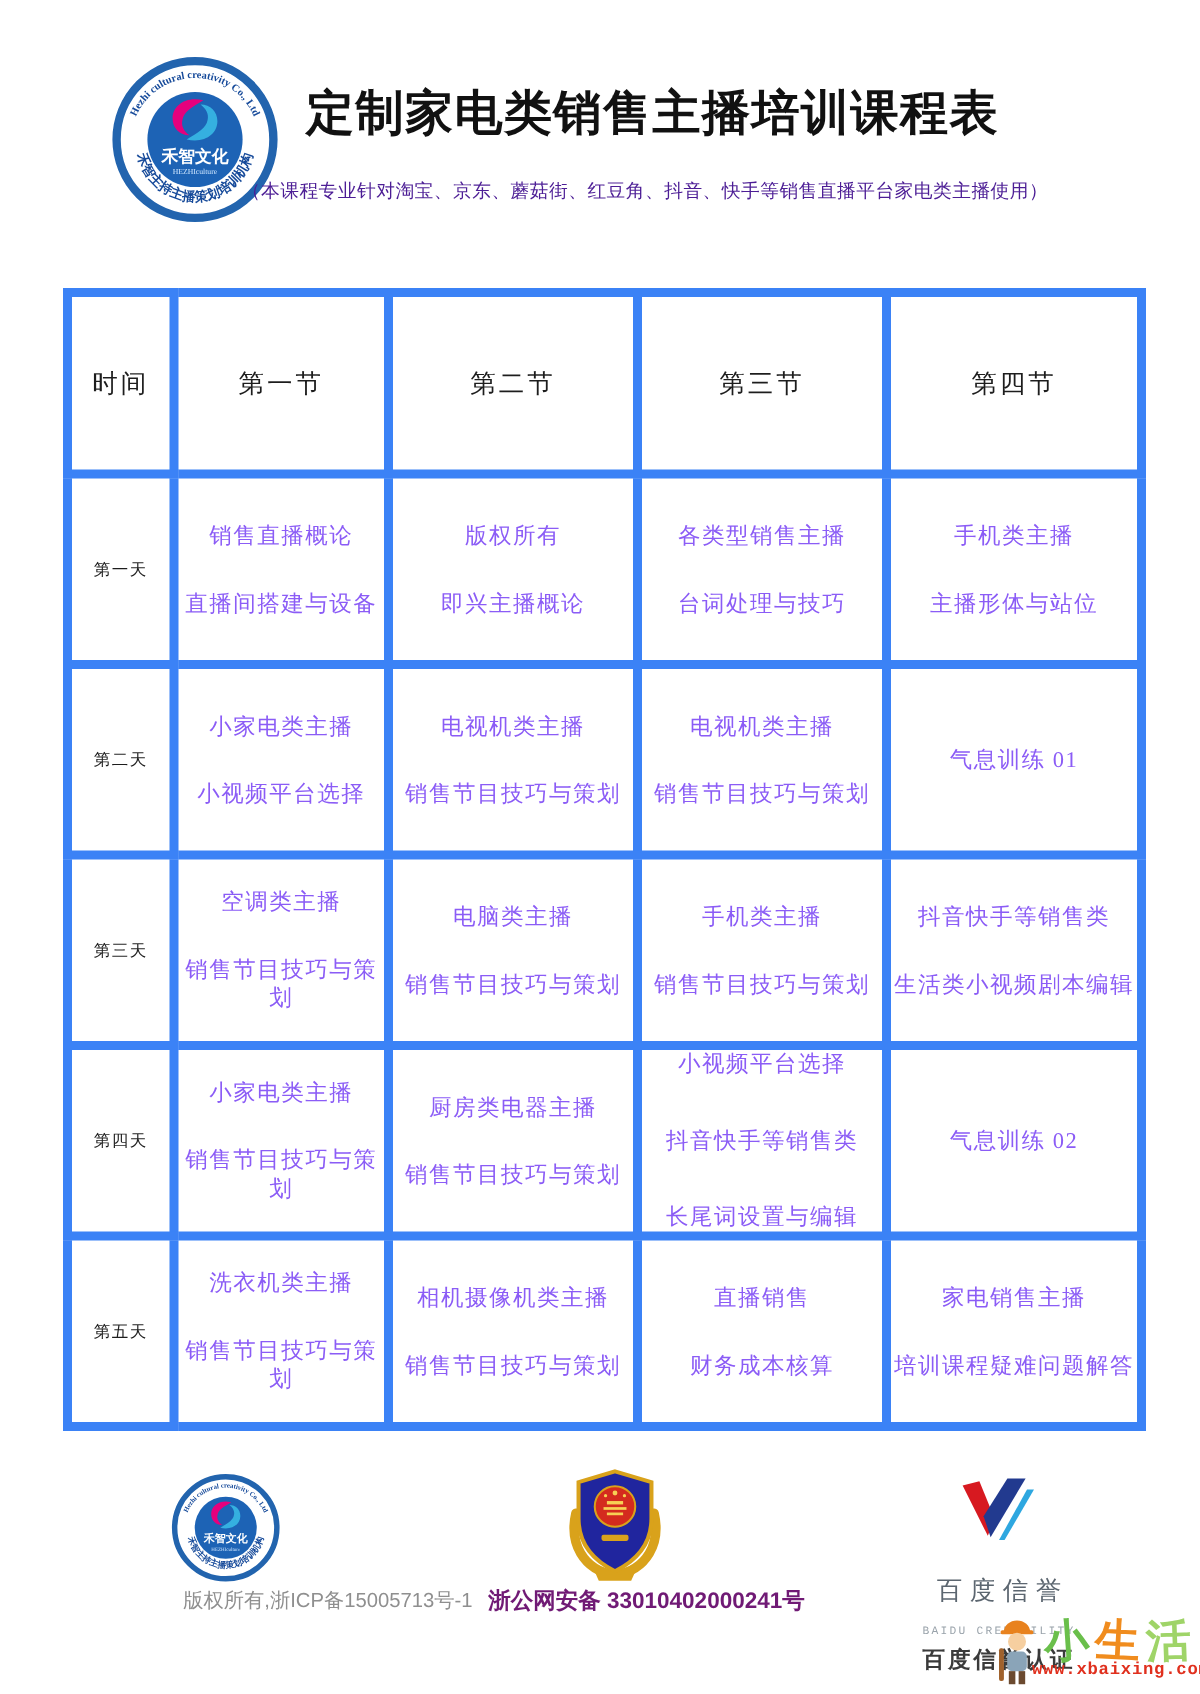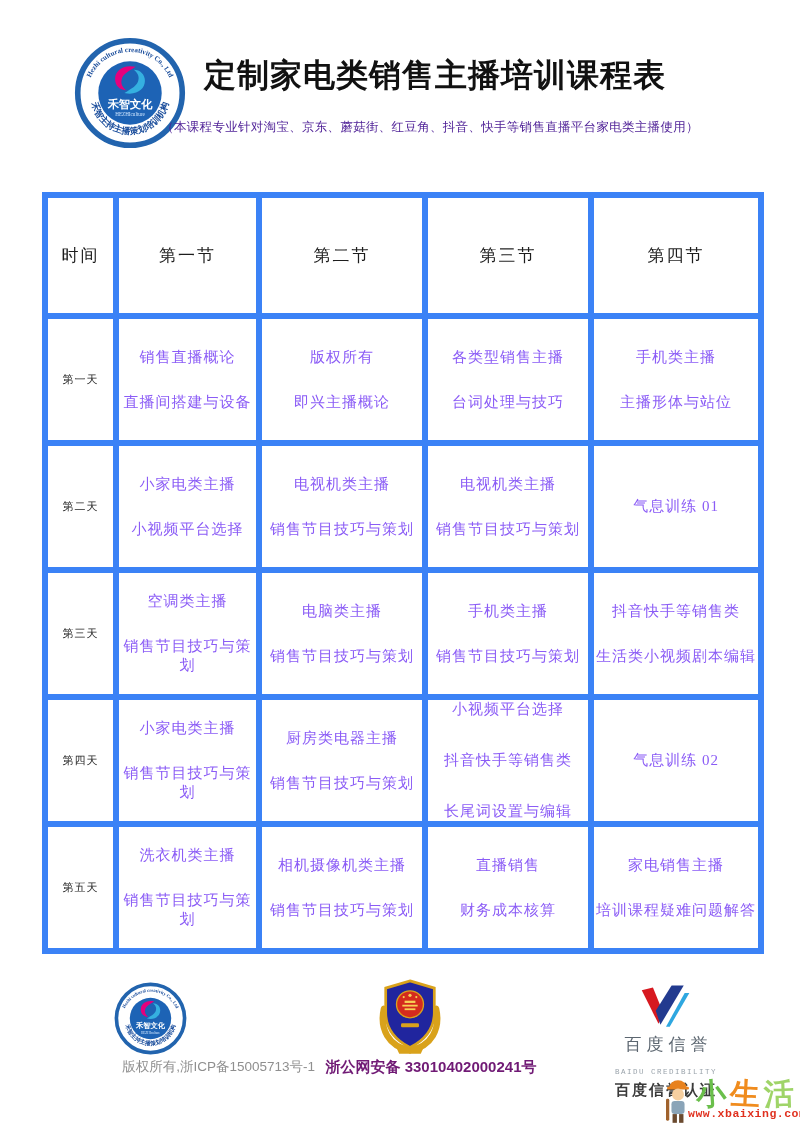--- a/index.html
+++ b/index.html
@@ -39,21 +39,21 @@
     position:absolute; left:85px; top:1058px; width:230px; text-align:right;
     font-size:13.5px; color:#8f8f8f; font-family:"Liberation Sans",sans-serif;
   }
   .police-badge { position:absolute; left:374px; top:976px; width:72px; height:80px; }
   .police-text {
     position:absolute; left:321px; top:1058px; width:220px; text-align:center;
     font-size:15px; font-weight:700; color:#701a75; font-family:"Liberation Sans",sans-serif;
   }
   .baidu-block { position:absolute; left:596px; top:983px; width:140px; text-align:center; }
   .baidu-v { width:56px; height:50px; display:block; margin:0 auto; }
-  .baidu-cn { font-size:17px; letter-spacing:5px; color:#5c6670; margin-top:0; padding-left:5px; font-family:"Liberation Sans",sans-serif; }
+  .baidu-cn { font-size:17px; letter-spacing:5px; color:#5c6670; margin-top:16px; padding-left:5px; font-family:"Liberation Sans",sans-serif; }
   .baidu-en { font-size:7.5px; letter-spacing:1.5px; color:#9aa3ab; margin-top:12px; font-family:Liberation Mono, monospace; }
   .baidu-cert { font-size:15px; font-weight:700; letter-spacing:2px; color:#3a3a3a; margin-top:5px; font-family:"Liberation Sans",sans-serif; }
 
   
   .mascot { position:absolute; left:661px; top:1077px; width:34px; height:48px; }
   .wm-chars { position:absolute; left:696px; top:1074px; width:104px; display:flex; gap:4px; font-weight:700; font-size:30px; font-family:"Liberation Sans",sans-serif; }
   .wm-char-1 { color:#6abf4b; transform:rotate(-4deg); }
   .wm-char-2 { color:#f08c1e; transform:rotate(3deg); }
   .wm-char-3 { color:#9fd468; transform:rotate(-2deg); }
   .wm-url {

